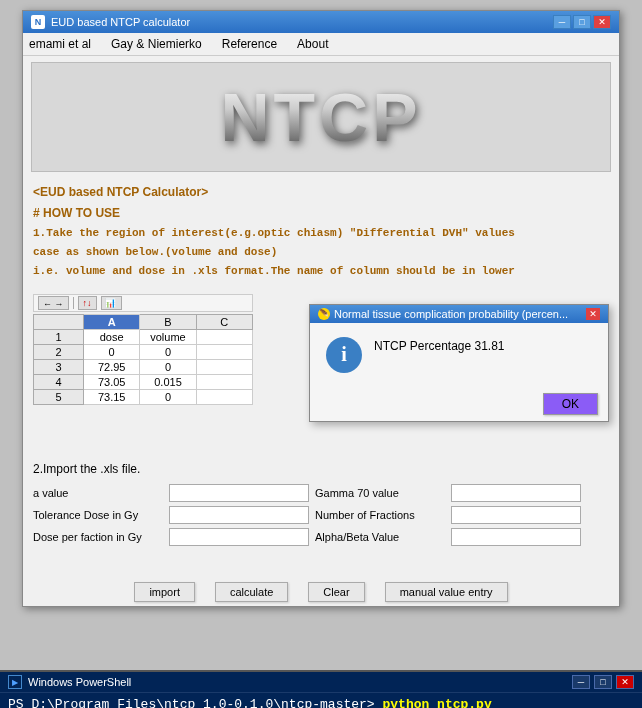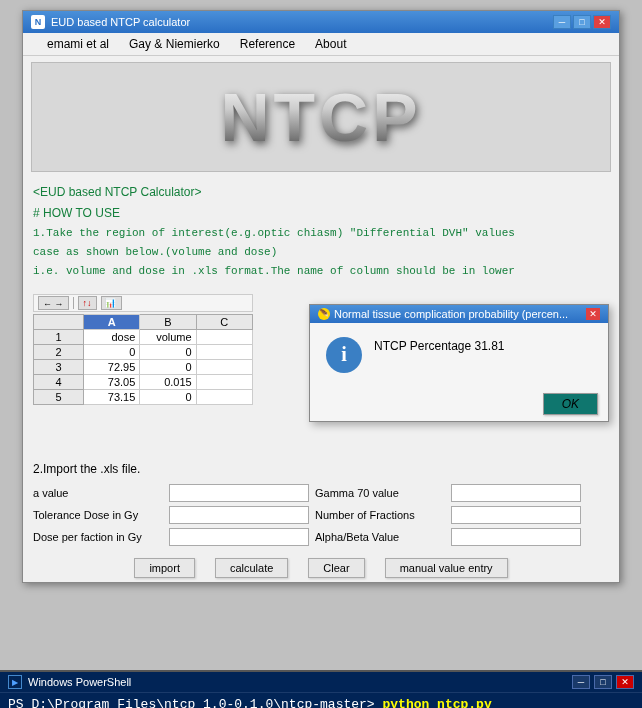--- a/index.html
+++ b/index.html
@@ -61,21 +61,21 @@
       display: flex;
       align-items: center;
       justify-content: center;
       cursor: pointer;
     }
 
     
     .menu-bar {
       background: #f0f0f0;
       border-bottom: 1px solid #ccc;
-      padding: 3px 20px;
+      padding: 3px 2px;
       display: flex;
       gap: 12px;
       font-size: 12px;
     }
     .menu-item {
       cursor: pointer;
       padding: 1px 4px;
     }
 
     
@@ -98,21 +98,22 @@
       background-clip: text;
       text-shadow: none;
       filter: drop-shadow(2px 3px 4px rgba(0,0,0,0.6));
       font-family: Arial Black, sans-serif;
     }
 
     
     .content-area {
       padding: 6px 10px;
       font-size: 12px;
-      color: #15803d;
+      color: #a16207;
+      font-weight: bold;
     }
     .content-area p {
       margin-bottom: 4px;
       line-height: 1.4;
     }
     .mono {
       font-family: 'Courier New', monospace;
       font-size: 11px;
     }
 
@@ -131,21 +132,21 @@
       width: 220px;
       border-collapse: collapse;
       font-size: 11px;
       background: white;
       border: 1px solid #999;
       z-index: 1;
     }
     .spreadsheet th, .spreadsheet td {
       border: 1px solid #ccc;
       padding: 1px 4px;
-      text-align: right;
+      text-align: center;
       min-width: 50px;
     }
     .spreadsheet .col-header {
       background: #e8e8e8;
       text-align: center;
       font-weight: normal;
       border: 1px solid #aaa;
     }
     .spreadsheet .row-header {
       background: #e8e8e8;
@@ -271,27 +272,26 @@
     .dialog-text {
       font-size: 12px;
       line-height: 1.5;
     }
     .dialog-footer {
       padding: 6px 10px;
       display: flex;
       justify-content: flex-end;
     }
     .ok-btn {
-      background: #0f766e;
+      background: #8b5cf6;
       border: 1px solid #999;
       padding: 3px 18px;
       cursor: pointer;
       font-size: 12px;
       box-shadow: 1px 1px 2px rgba(0,0,0,0.2);
-      font-style: italic;
     }
 
     
     .import-text {
       padding: 4px 10px;
       font-size: 12px;
     }
 
     
     .form-section {
@@ -325,20 +325,21 @@
       font-size: 11px;
       padding: 0 3px;
     }
 
     
     .action-row {
       display: flex;
       gap: 20px;
       padding: 4px 10px;
       justify-content: center;
+      margin-top: 24px;
     }
     .action-btn {
       background: #e8e8e8;
       border: 1px solid #aaa;
       padding: 3px 14px;
       font-size: 11px;
       cursor: pointer;
       box-shadow: 1px 1px 2px rgba(0,0,0,0.15);
     }
 

